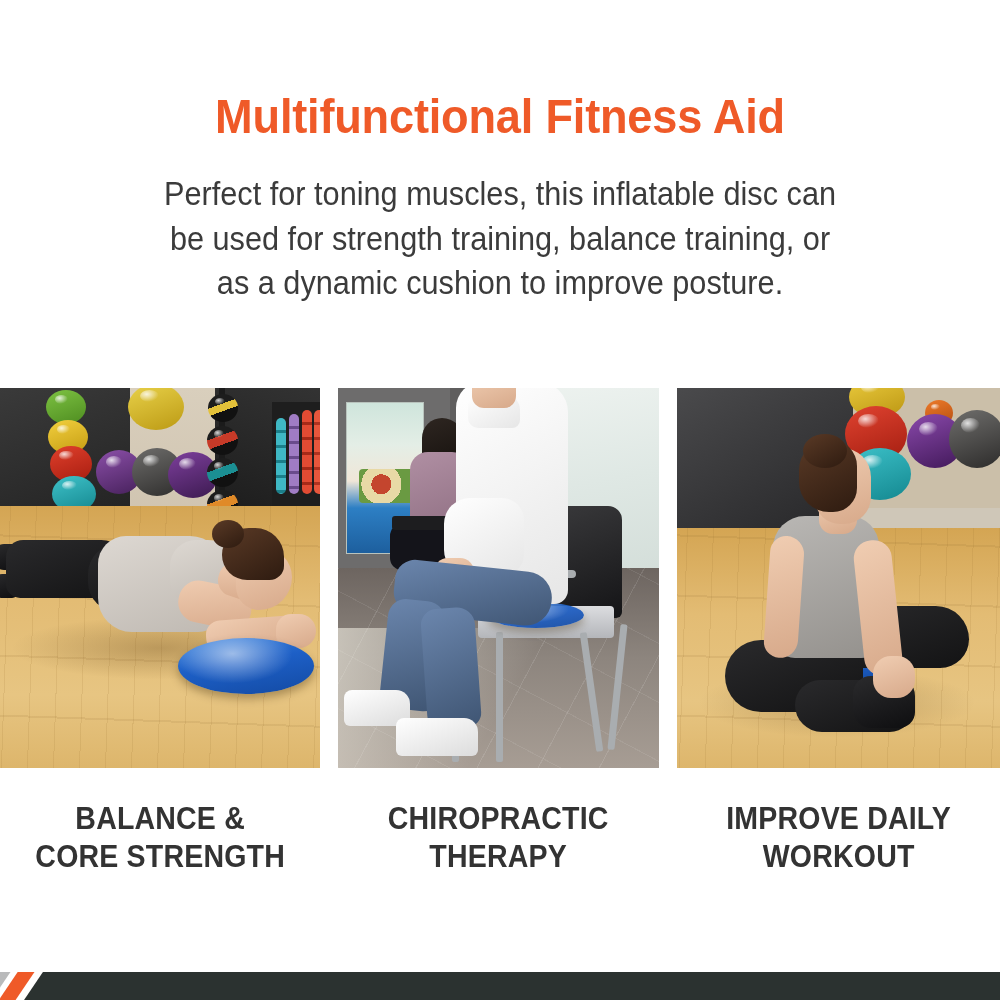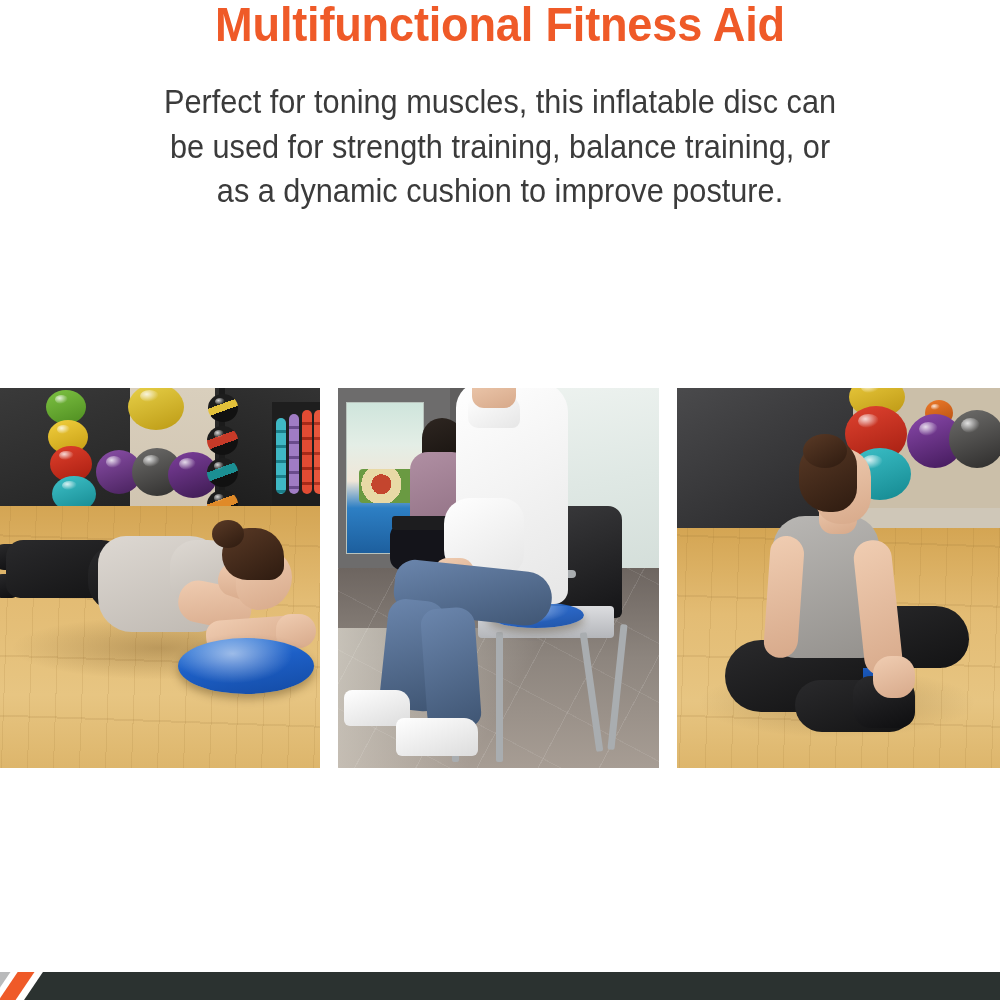--- a/index.html
+++ b/index.html
@@ -18,20 +18,21 @@
     width: 1000px;
     height: 1000px;
     background: #ffffff;
   }
 
   
   .header {
     position: absolute;
     top: 0; left: 0;
     width: 1000px;
+    padding-top: 92px;
     text-align: center;
   }
 
   .headline {
     font-family: "Liberation Sans Narrow", "Liberation Sans", sans-serif;
     font-weight: 700;
     font-size: 48px;
     letter-spacing: -0.2px;
     line-height: 1.05;
     color: #ef5a28;
@@ -354,20 +355,34 @@
       <div class="body-seg skin" style="left:90px; top:148px; width:34px; height:122px; border-radius:16px 18px 18px 16px; transform:rotate(4deg);"></div>
       <div class="body-seg skin" style="left:182px; top:152px; width:38px; height:136px; border-radius:18px 18px 18px 18px; transform:rotate(-6deg);"></div>
       <div class="body-seg skin" style="left:196px; top:268px; width:42px; height:42px; border-radius:18px;"></div>
       <div class="body-seg skin" style="left:142px; top:108px; width:38px; height:38px; border-radius:14px;"></div>
       <div class="body-seg skin" style="left:138px; top:60px; width:56px; height:76px; border-radius:28px 30px 28px 26px;"></div>
       <div class="body-seg hair" style="left:122px; top:52px; width:58px; height:72px; border-radius:30px 26px 24px 30px;"></div>
       <div class="body-seg hair" style="left:126px; top:46px; width:44px; height:34px; border-radius:50%;"></div>
     </div>
   </div>
 
+  <div class="captions">
+    <div class="caption">
+      <span class="ln">BALANCE &amp;</span>
+      <span class="ln">CORE STRENGTH</span>
+    </div>
+    <div class="caption">
+      <span class="ln">CHIROPRACTIC</span>
+      <span class="ln">THERAPY</span>
+    </div>
+    <div class="caption">
+      <span class="ln">IMPROVE DAILY</span>
+      <span class="ln">WORKOUT</span>
+    </div>
+  </div>
 
   <div class="footer-bar">
     <div class="stripe stripe-gray"></div>
     <div class="stripe stripe-white1"></div>
     <div class="stripe stripe-orange"></div>
     <div class="stripe stripe-white2"></div>
   </div>
 
 </div>
 

